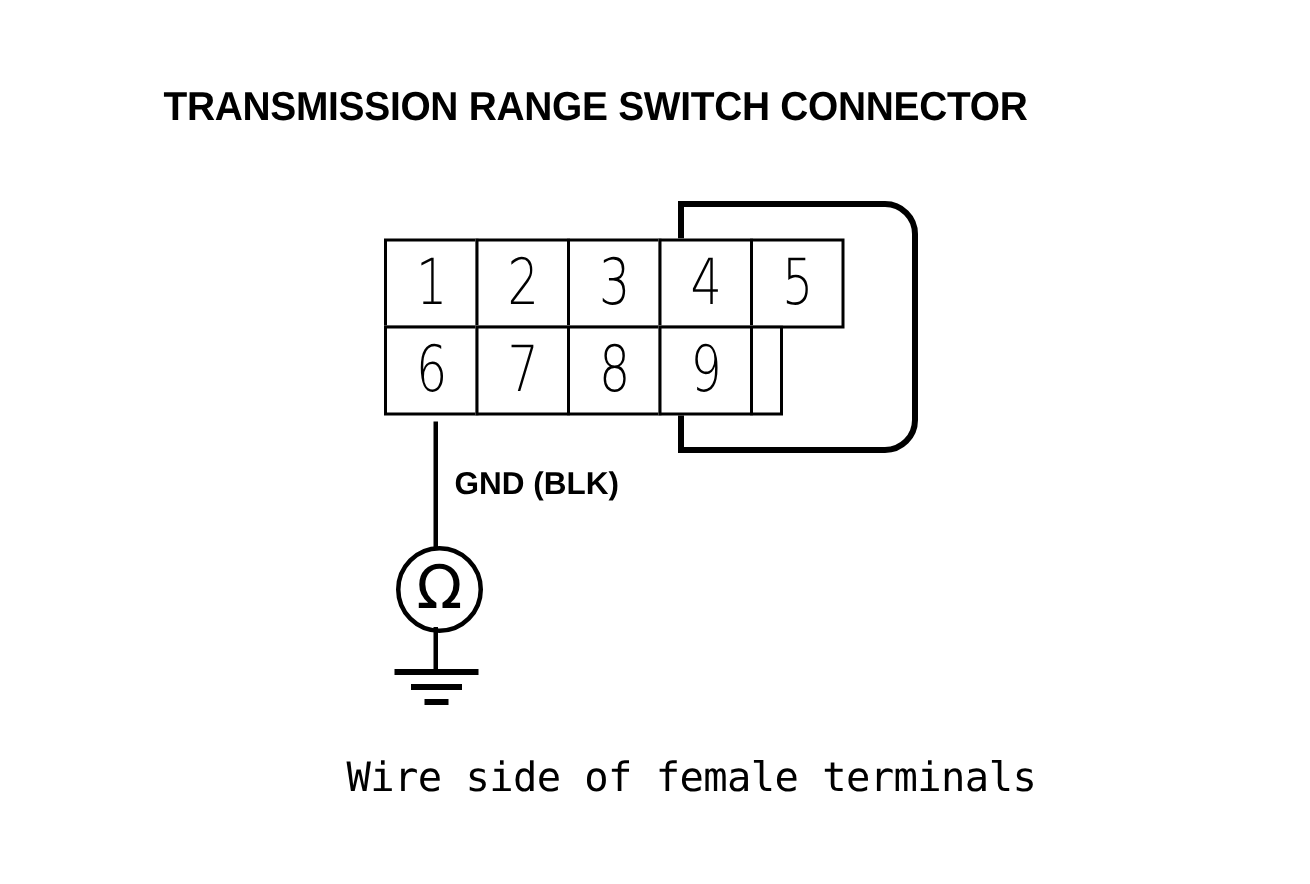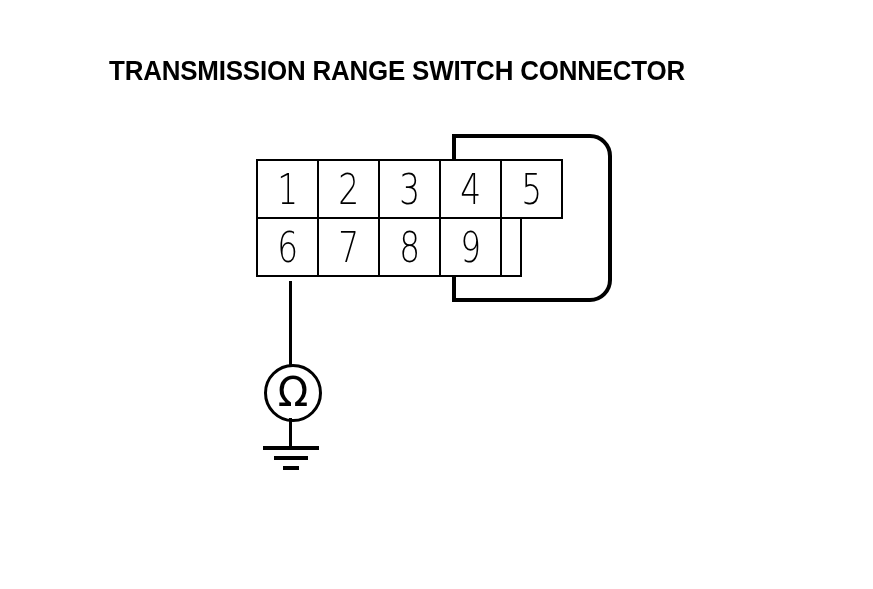--- a/index.html
+++ b/index.html
@@ -256,28 +256,30 @@
         <div class="pin-cell blank-cell">
           <span class="pin-label"></span>
         </div>
       </div>
 
     </div>
   </div>
 
   <div id="gnd-wire"></div>
 
+  <div id="gnd-label">GND (BLK)</div>
 
   <div id="ohmmeter">
     <div id="ohmmeter-circle"></div>
     <div id="ohm-glyph">Ω</div>
   </div>
 
   <div id="meter-ground-wire"></div>
 
   <div id="ground-symbol">
     <div class="gnd-bar" id="gnd-bar-1"></div>
     <div class="gnd-bar" id="gnd-bar-2"></div>
     <div class="gnd-bar" id="gnd-bar-3"></div>
   </div>
 
+  <div id="caption">Wire side of female terminals</div>
 
 </div>
 
 </body></html>

